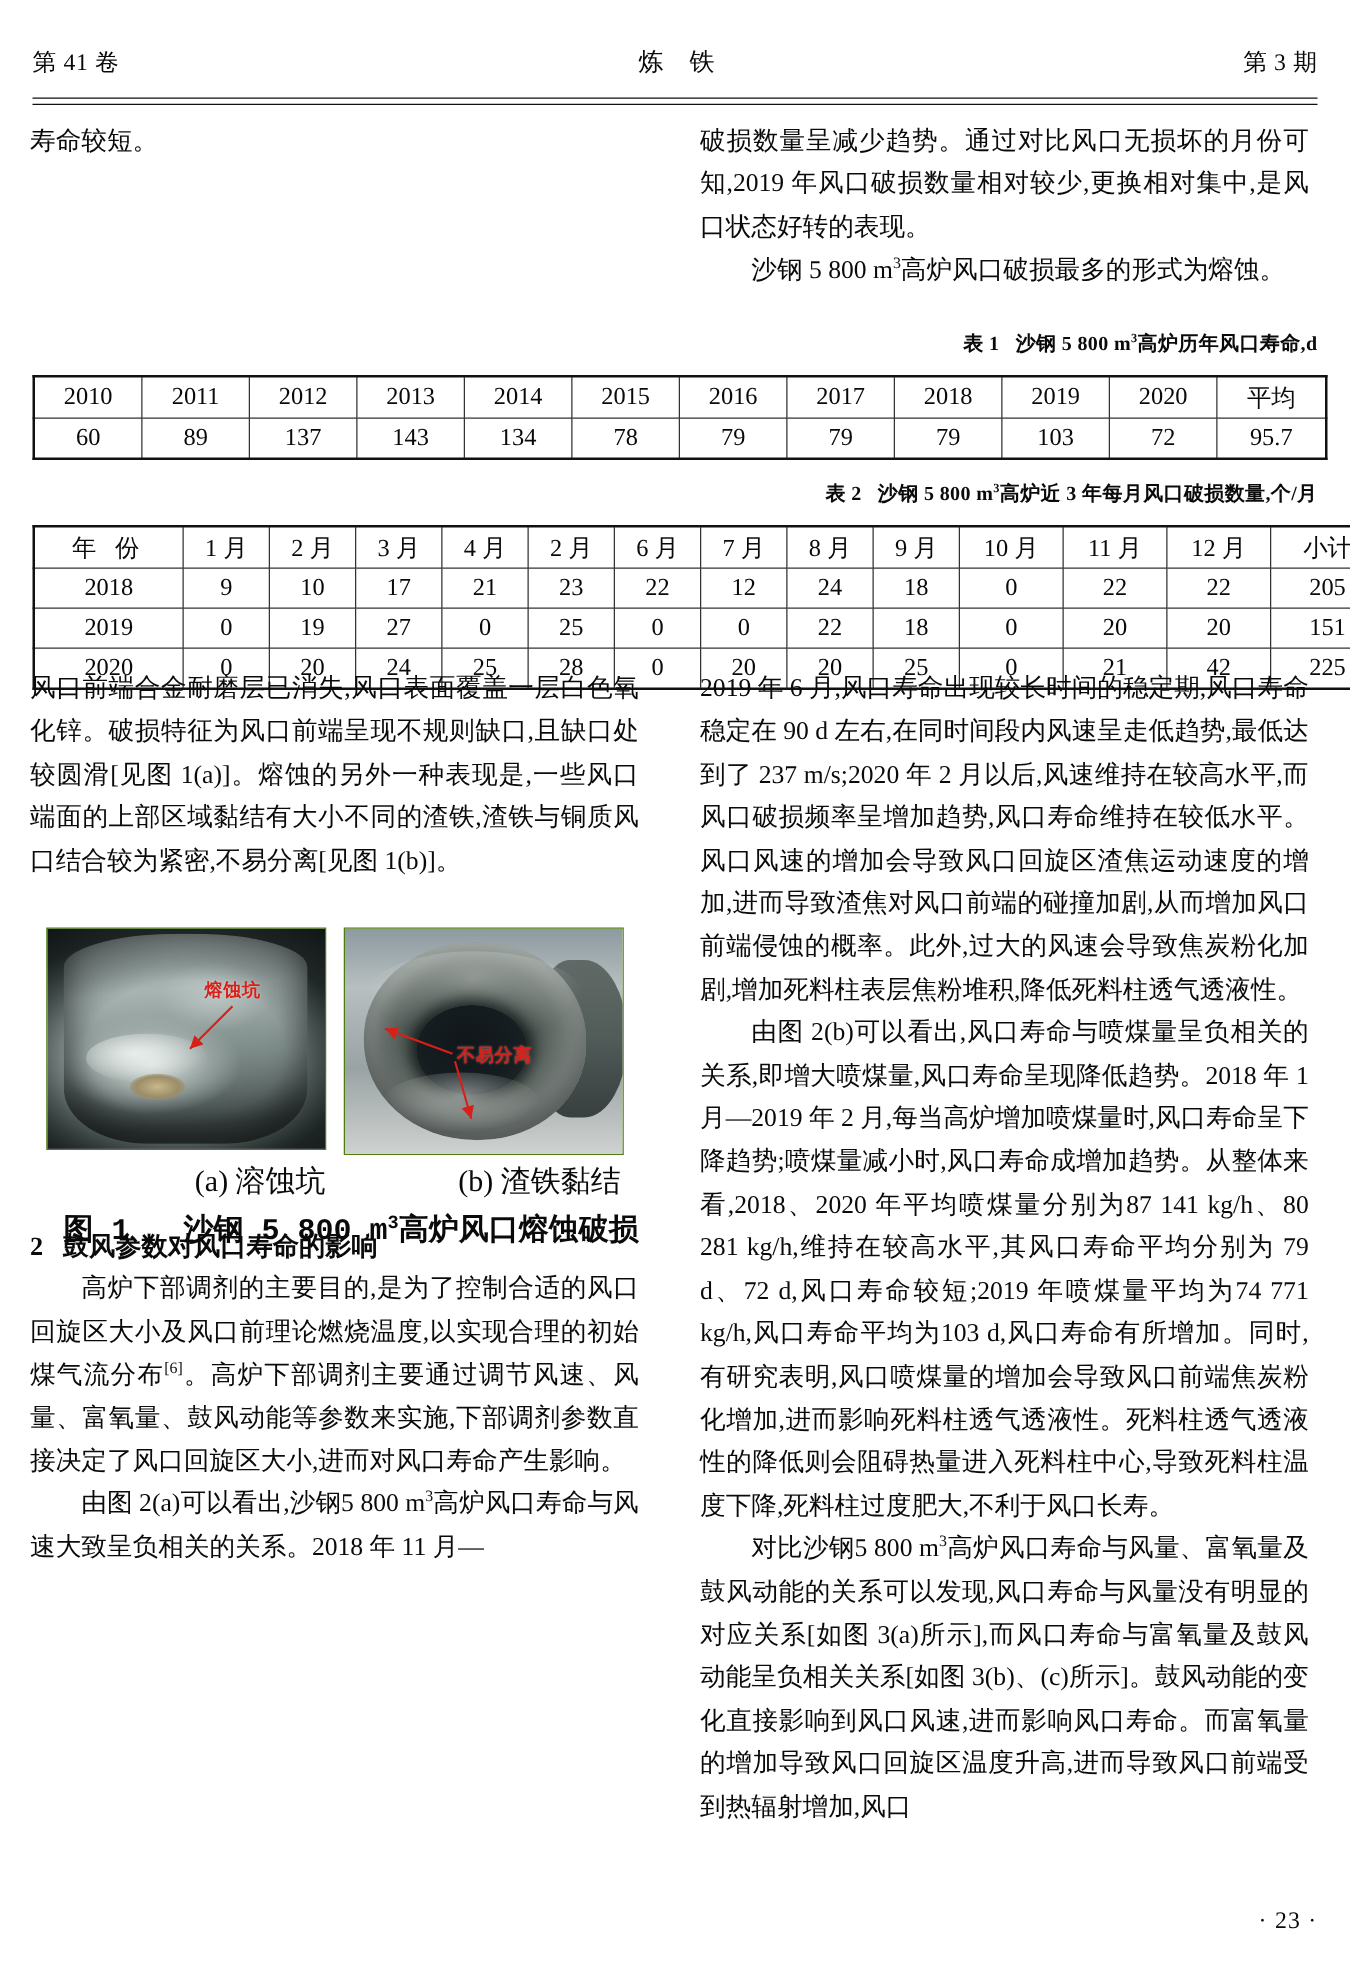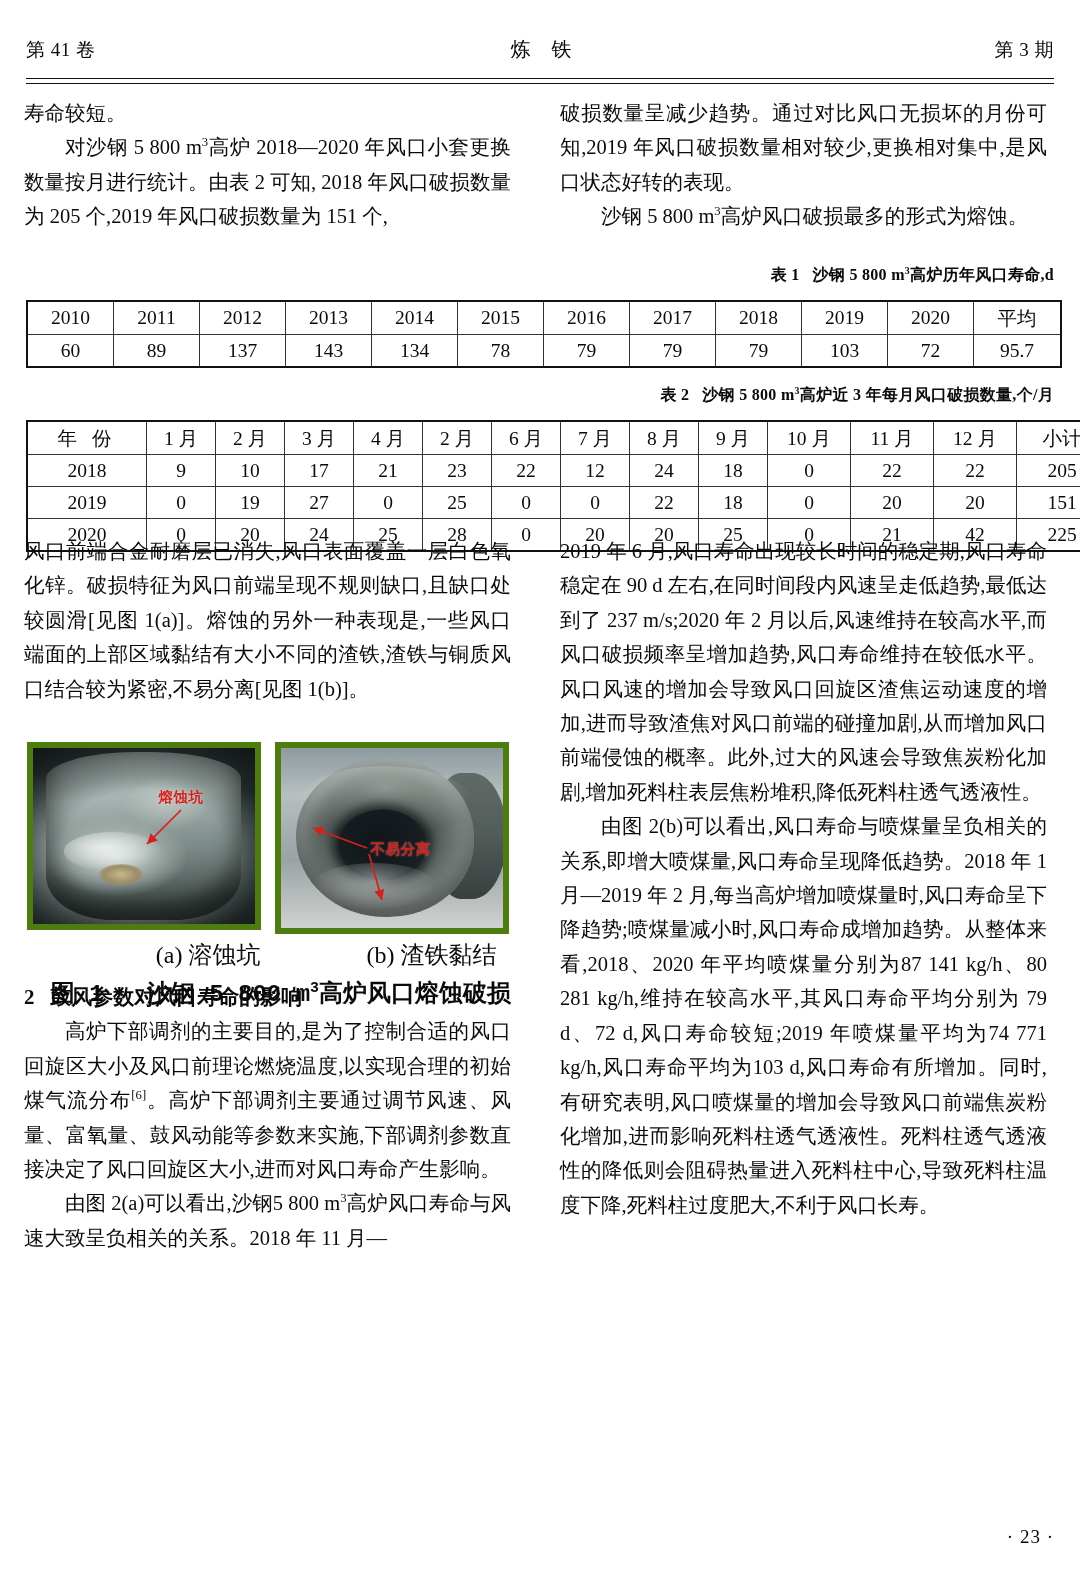--- a/index.html
+++ b/index.html
@@ -66,21 +66,21 @@
   table.data tr.hdr td{height:30px;}
   .sp{letter-spacing:5px;}
 
   
   .figwrap{
     position:absolute;left:24px;width:487px;
   }
   .photos{display:flex;justify-content:center;gap:14px;}
   .photo{
     position:relative;
-    border:6px solid #4d7c0f;
+    border:1px solid #4d7c0f;
     overflow:hidden;
   }
   .photo.a{width:222px;height:176px;}
   .photo.b{width:222px;height:180px;}
 
   
   .pa-bg{
     position:absolute;inset:0;
     background:
       radial-gradient(ellipse 70% 55% at 42% 58%, #cfd6d4 0%, #a9b3b1 38%, #63706e 72%, #2f3a38 100%),
@@ -152,21 +152,20 @@
 
   <div class="runhead">
     <span>第 41 卷</span>
     <span class="center">炼 铁</span>
     <span>第 3 期</span>
   </div>
   <div class="rule"></div>
 
   <div class="col left" style="top:96px;">
     <p>寿命较短。</p>
-    <p class="ind"><span>对沙钢 5 800 m</span><sup>3</sup><span>高炉 2018—2020 年风口小套更换数量按月进行统计。由表 2 可知, 2018 年风口破损数量为 205 个,2019 年风口破损数量为 151 个,</span></p>
   </div>
 
   <div class="col right" style="top:96px;">
     <p>破损数量呈减少趋势。通过对比风口无损坏的月份可知,2019 年风口破损数量相对较少,更换相对集中,是风口状态好转的表现。</p>
     <p class="ind"><span>沙钢 5 800 m</span><sup>3</sup><span>高炉风口破损最多的形式为熔蚀。</span></p>
   </div>
 
   <div style="position:absolute;left:26px;top:242px;width:1028px;">
     <div class="tbl-title"><span>表 1</span>&nbsp;&nbsp;&nbsp;<span>沙钢 5 800 m</span><sup>3</sup><span>高炉历年风口寿命,d</span></div>
     <table class="data" id="table1" style="margin-top:14px;">
@@ -333,17 +332,18 @@
     <p style="font-weight:bold;font-size:21px;margin-top:2px;"><span>2</span>&nbsp;&nbsp;&nbsp;<span>鼓风参数对风口寿命的影响</span></p>
 
     <p class="ind"><span>高炉下部调剂的主要目的,是为了控制合适的风口回旋区大小及风口前理论燃烧温度,以实现合理的初始煤气流分布</span><sup>[6]</sup><span>。高炉下部调剂主要通过调节风速、风量、富氧量、鼓风动能等参数来实施,下部调剂参数直接决定了风口回旋区大小,进而对风口寿命产生影响。</span></p>
 
     <p class="ind"><span>由图 2(a)可以看出,沙钢5 800 m</span><sup>3</sup><span>高炉风口寿命与风速大致呈负相关的关系。2018 年 11 月—</span></p>
   </div>
 
   <div class="col right" style="top:534px;">
     <p>2019 年 6 月,风口寿命出现较长时间的稳定期,风口寿命稳定在 90 d 左右,在同时间段内风速呈走低趋势,最低达到了 237 m/s;2020 年 2 月以后,风速维持在较高水平,而风口破损频率呈增加趋势,风口寿命维持在较低水平。风口风速的增加会导致风口回旋区渣焦运动速度的增加,进而导致渣焦对风口前端的碰撞加剧,从而增加风口前端侵蚀的概率。此外,过大的风速会导致焦炭粉化加剧,增加死料柱表层焦粉堆积,降低死料柱透气透液性。</p>
     <p class="ind">由图 2(b)可以看出,风口寿命与喷煤量呈负相关的关系,即增大喷煤量,风口寿命呈现降低趋势。2018 年 1 月—2019 年 2 月,每当高炉增加喷煤量时,风口寿命呈下降趋势;喷煤量减小时,风口寿命成增加趋势。从整体来看,2018、2020 年平均喷煤量分别为87 141 kg/h、80 281 kg/h,维持在较高水平,其风口寿命平均分别为 79 d、72 d,风口寿命较短;2019 年喷煤量平均为74 771 kg/h,风口寿命平均为103 d,风口寿命有所增加。同时,有研究表明,风口喷煤量的增加会导致风口前端焦炭粉化增加,进而影响死料柱透气透液性。死料柱透气透液性的降低则会阻碍热量进入死料柱中心,导致死料柱温度下降,死料柱过度肥大,不利于风口长寿。</p>
+    <p class="ind"><span>对比沙钢5 800 m</span><sup>3</sup><span>高炉风口寿命与风量、富氧量及鼓风动能的关系可以发现,风口寿命与风量没有明显的对应关系[如图 3(a)所示],而风口寿命与富氧量及鼓风动能呈负相关关系[如图 3(b)、(c)所示]。鼓风动能的变化直接影响到风口风速,进而影响风口寿命。而富氧量的增加导致风口回旋区温度升高,进而导致风口前端受到热辐射增加,风口</span></p>
   </div>
 
   <div class="pageno">· 23 ·</div>
 
 </div>
 
 </body></html>

